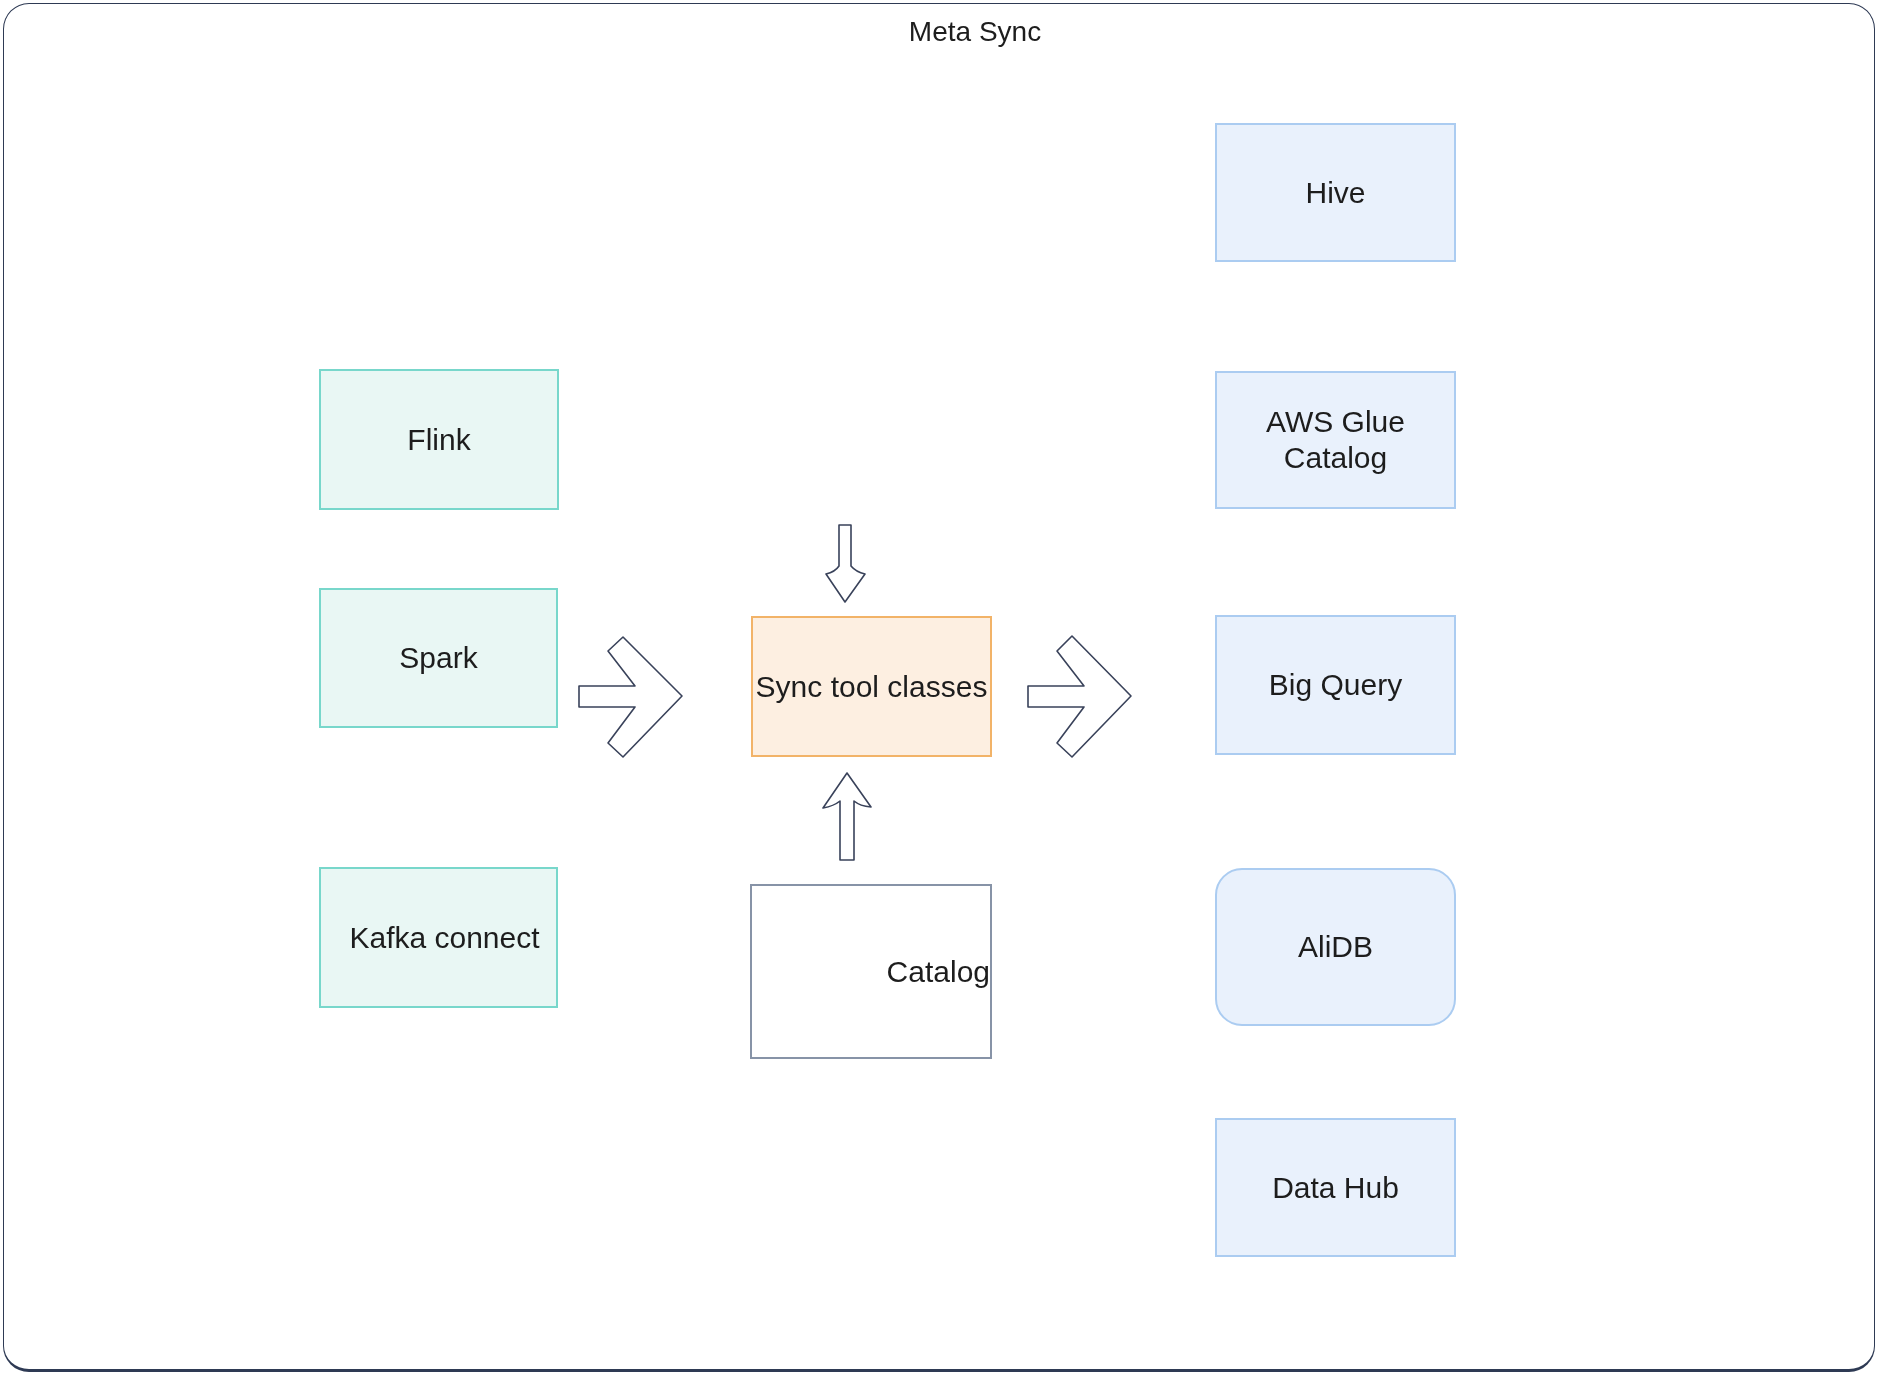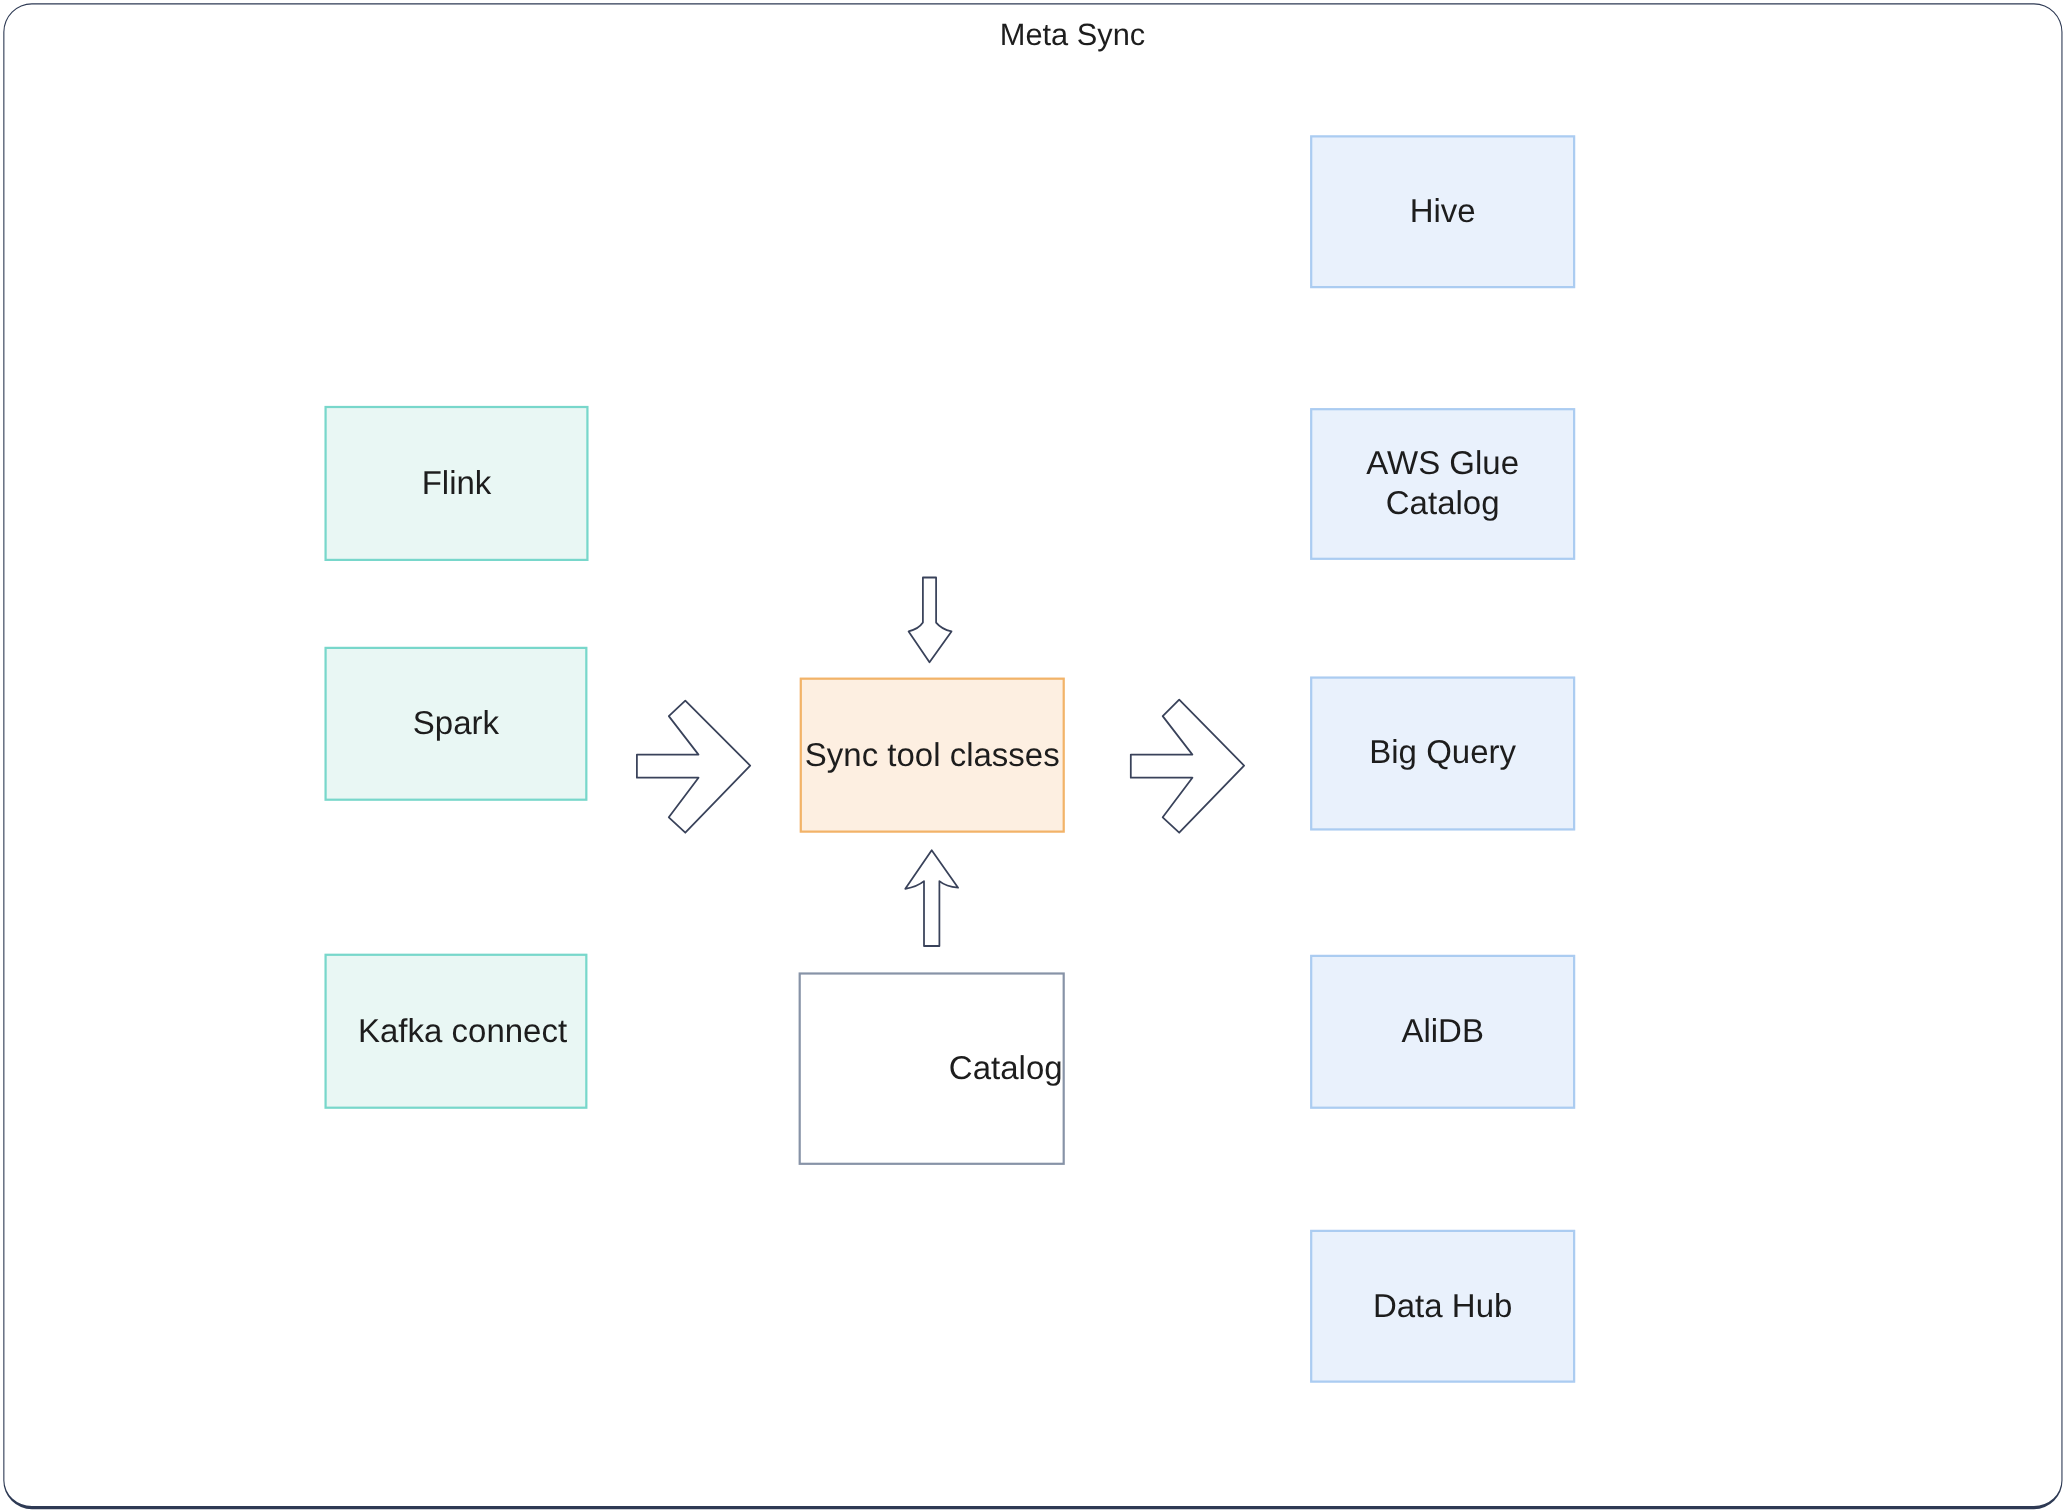--- a/index.html
+++ b/index.html
@@ -14,36 +14,36 @@
        font-family:"Liberation Sans", sans-serif;color:var(--text);}
   .stage{position:relative;width:1878px;height:1374px;background:#ffffff;}
   .frame{position:absolute;left:3px;top:3px;right:3px;bottom:2px;
          border:1px solid var(--frame-border);
          border-bottom:3px solid var(--frame-border);
          border-radius:26px;pointer-events:none;}
   .title{position:absolute;left:0;top:16px;width:100%;text-align:center;
          font-size:28px;color:var(--text);padding-left:36px;}
   .node{position:absolute;display:flex;align-items:center;justify-content:center;
         box-sizing:border-box;font-size:30px;line-height:1.2;text-align:center;
-        color:var(--text);cursor:default;}
+        color:var(--text);cursor:default;margin-left:24px;}
   .teal  {background:var(--source-fill); border:2px solid var(--source-border);}
   .blue  {background:var(--target-fill); border:2px solid var(--target-border);}
   .plain {background:var(--neutral-fill);border:2px solid var(--neutral-border);}
   .accent{background:var(--accent-fill); border:2px solid var(--accent-border);}
 
   #n-flink   {left:295px; top:369px;  width:240px; height:141px;}
   #n-spark   {left:295px; top:588px;  width:239px; height:140px;}
   #n-kafka   {left:295px; top:867px;  width:239px; height:141px;padding-left:12px;}
   #n-hudi    {left:727px; top:365px;  width:241px; height:142px;}
   #n-sync    {left:727px; top:616px;  width:241px; height:141px;}
   #n-catalog {left:726px; top:884px;  width:242px; height:175px;justify-content:flex-end;}
   #n-hive    {left:1191px;top:123px;  width:241px; height:139px;}
   #n-glue    {left:1191px;top:371px;  width:241px; height:138px;}
   #n-bigquery{left:1191px;top:615px;  width:241px; height:140px;}
-  #n-alidb   {left:1191px;top:868px;  width:241px; height:140px;}
+  #n-alidb   {left:1191px;top:868px;  width:241px; height:158px;border-radius:27px;}
   #n-datahub {left:1191px;top:1118px; width:241px; height:139px;}
 
   .arrows{position:absolute;left:0;top:0;width:1878px;height:1374px;pointer-events:none;}
   .arrows path{fill:#ffffff;stroke:var(--arrow-stroke);stroke-width:1.6;
                stroke-linejoin:round;stroke-linecap:round;}
 </style>
 </head>
 <body>
 
 <div class="stage">

